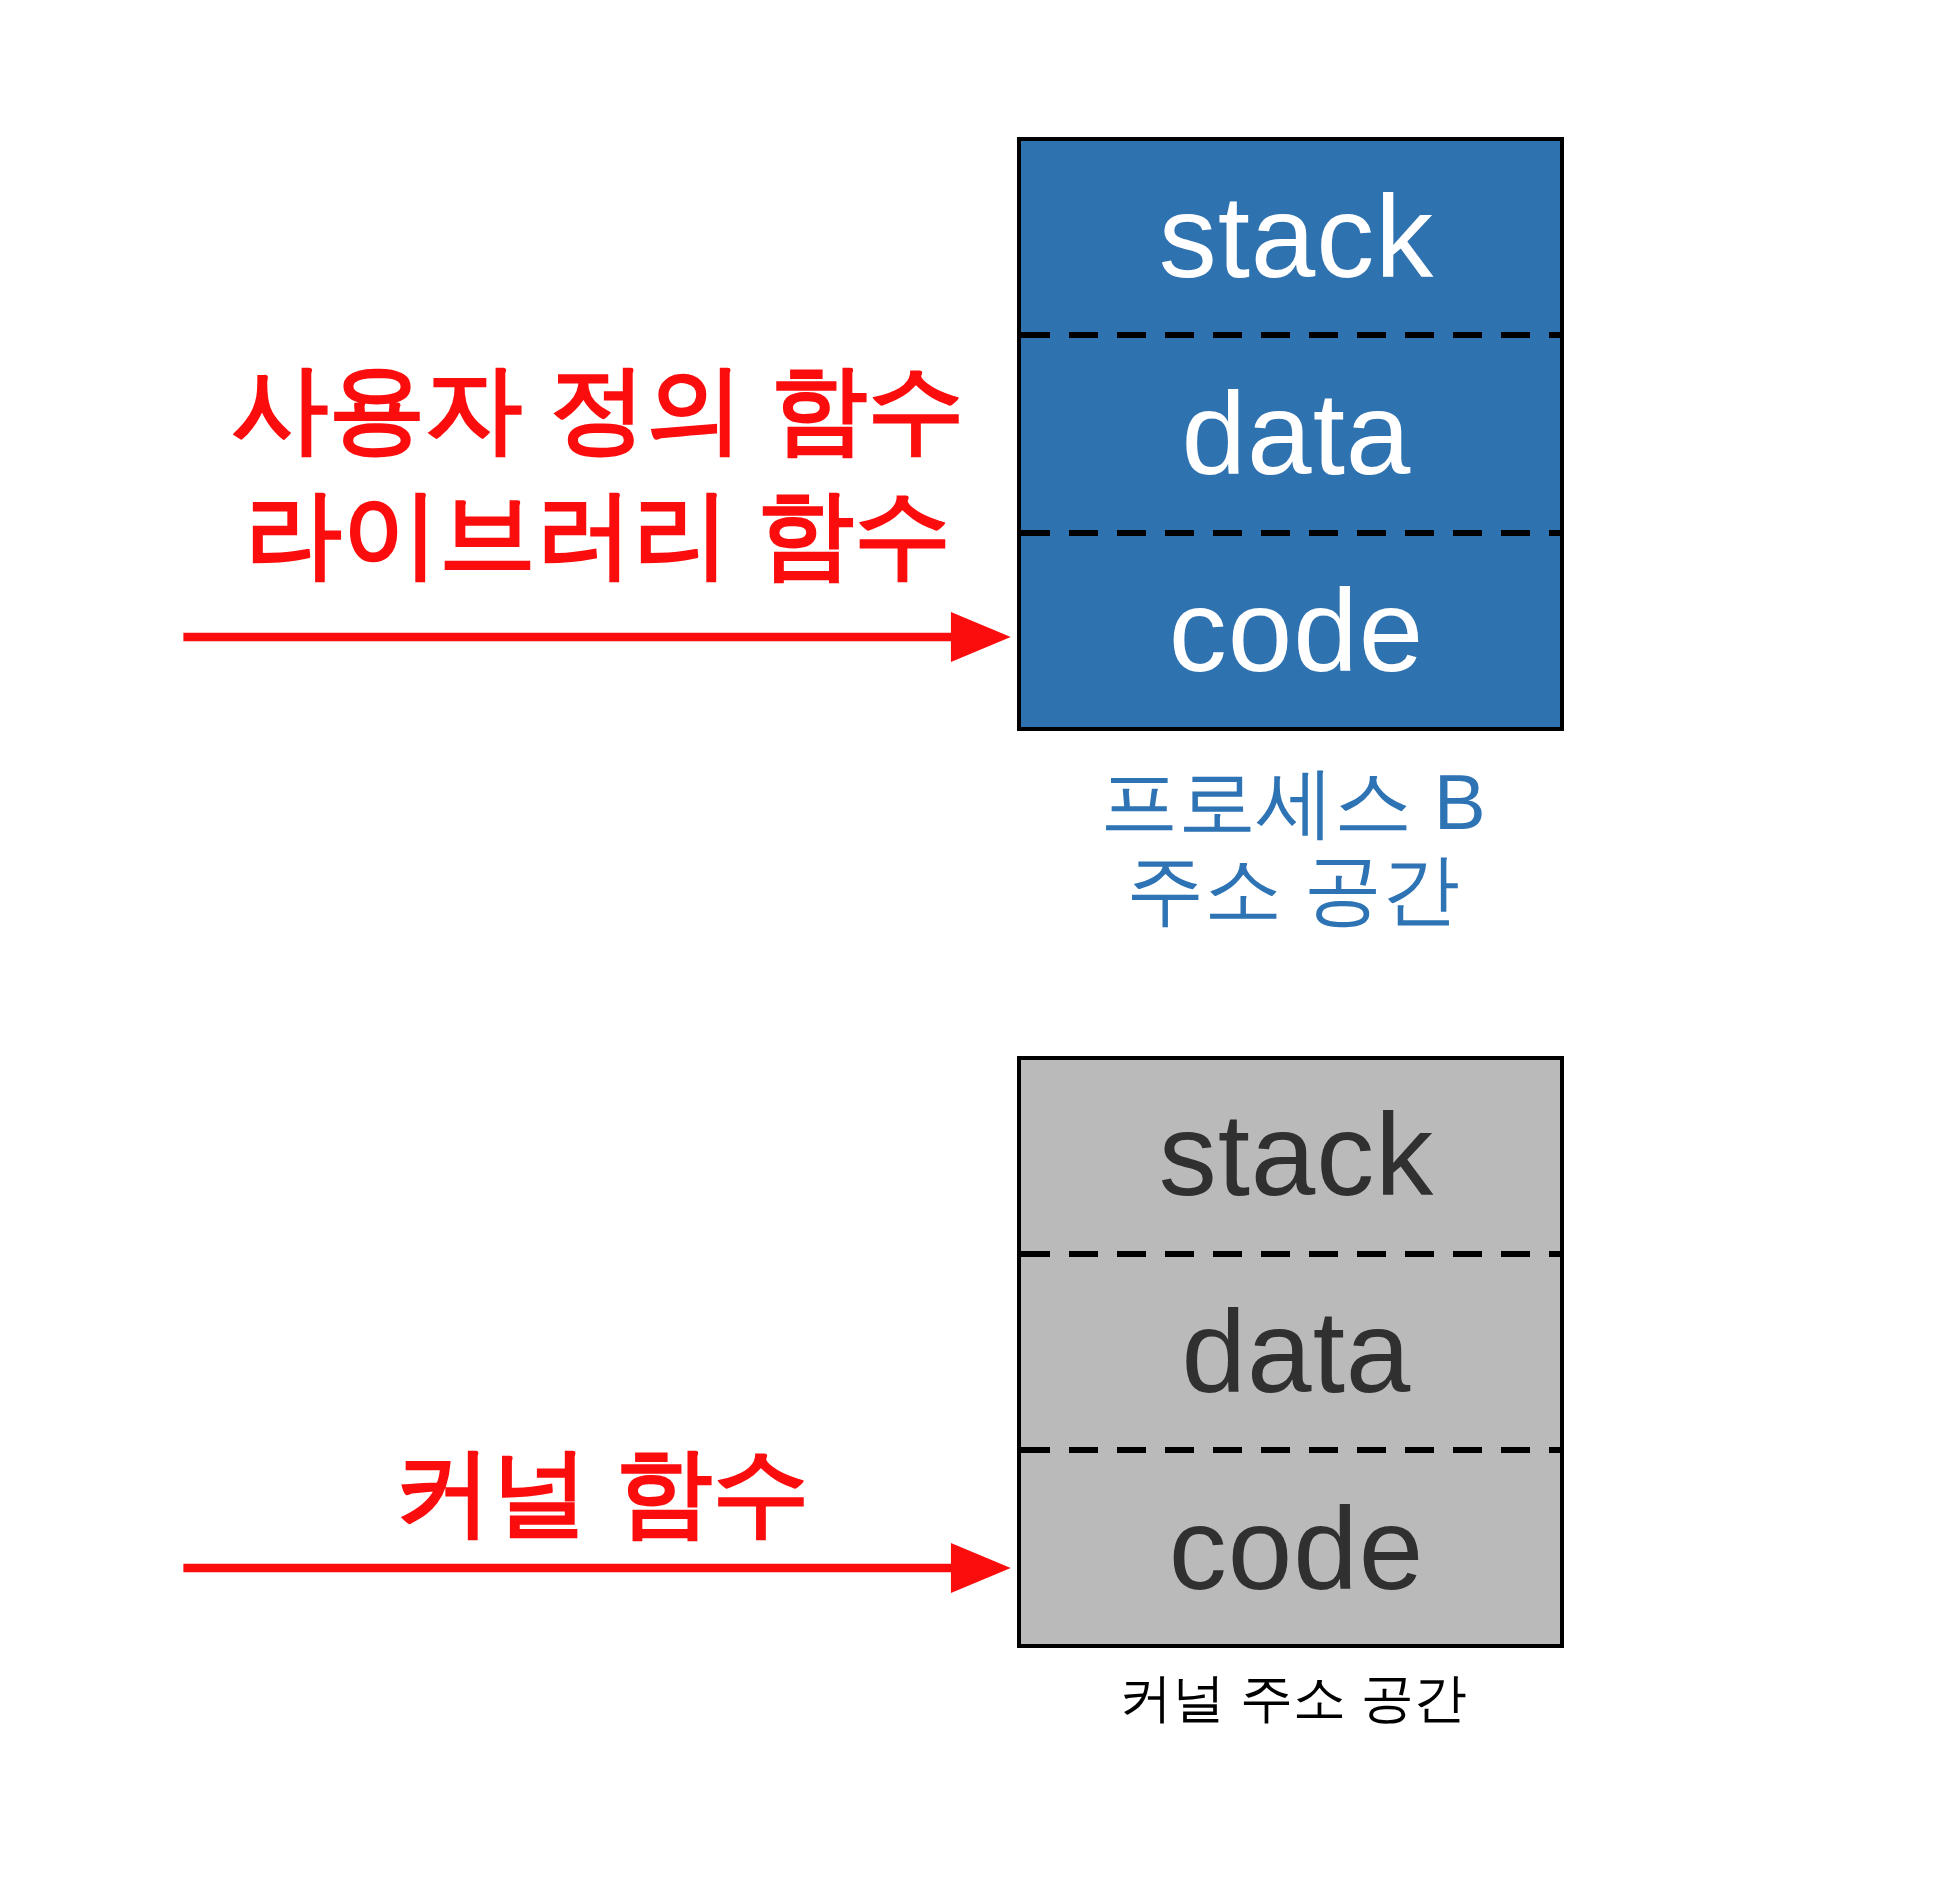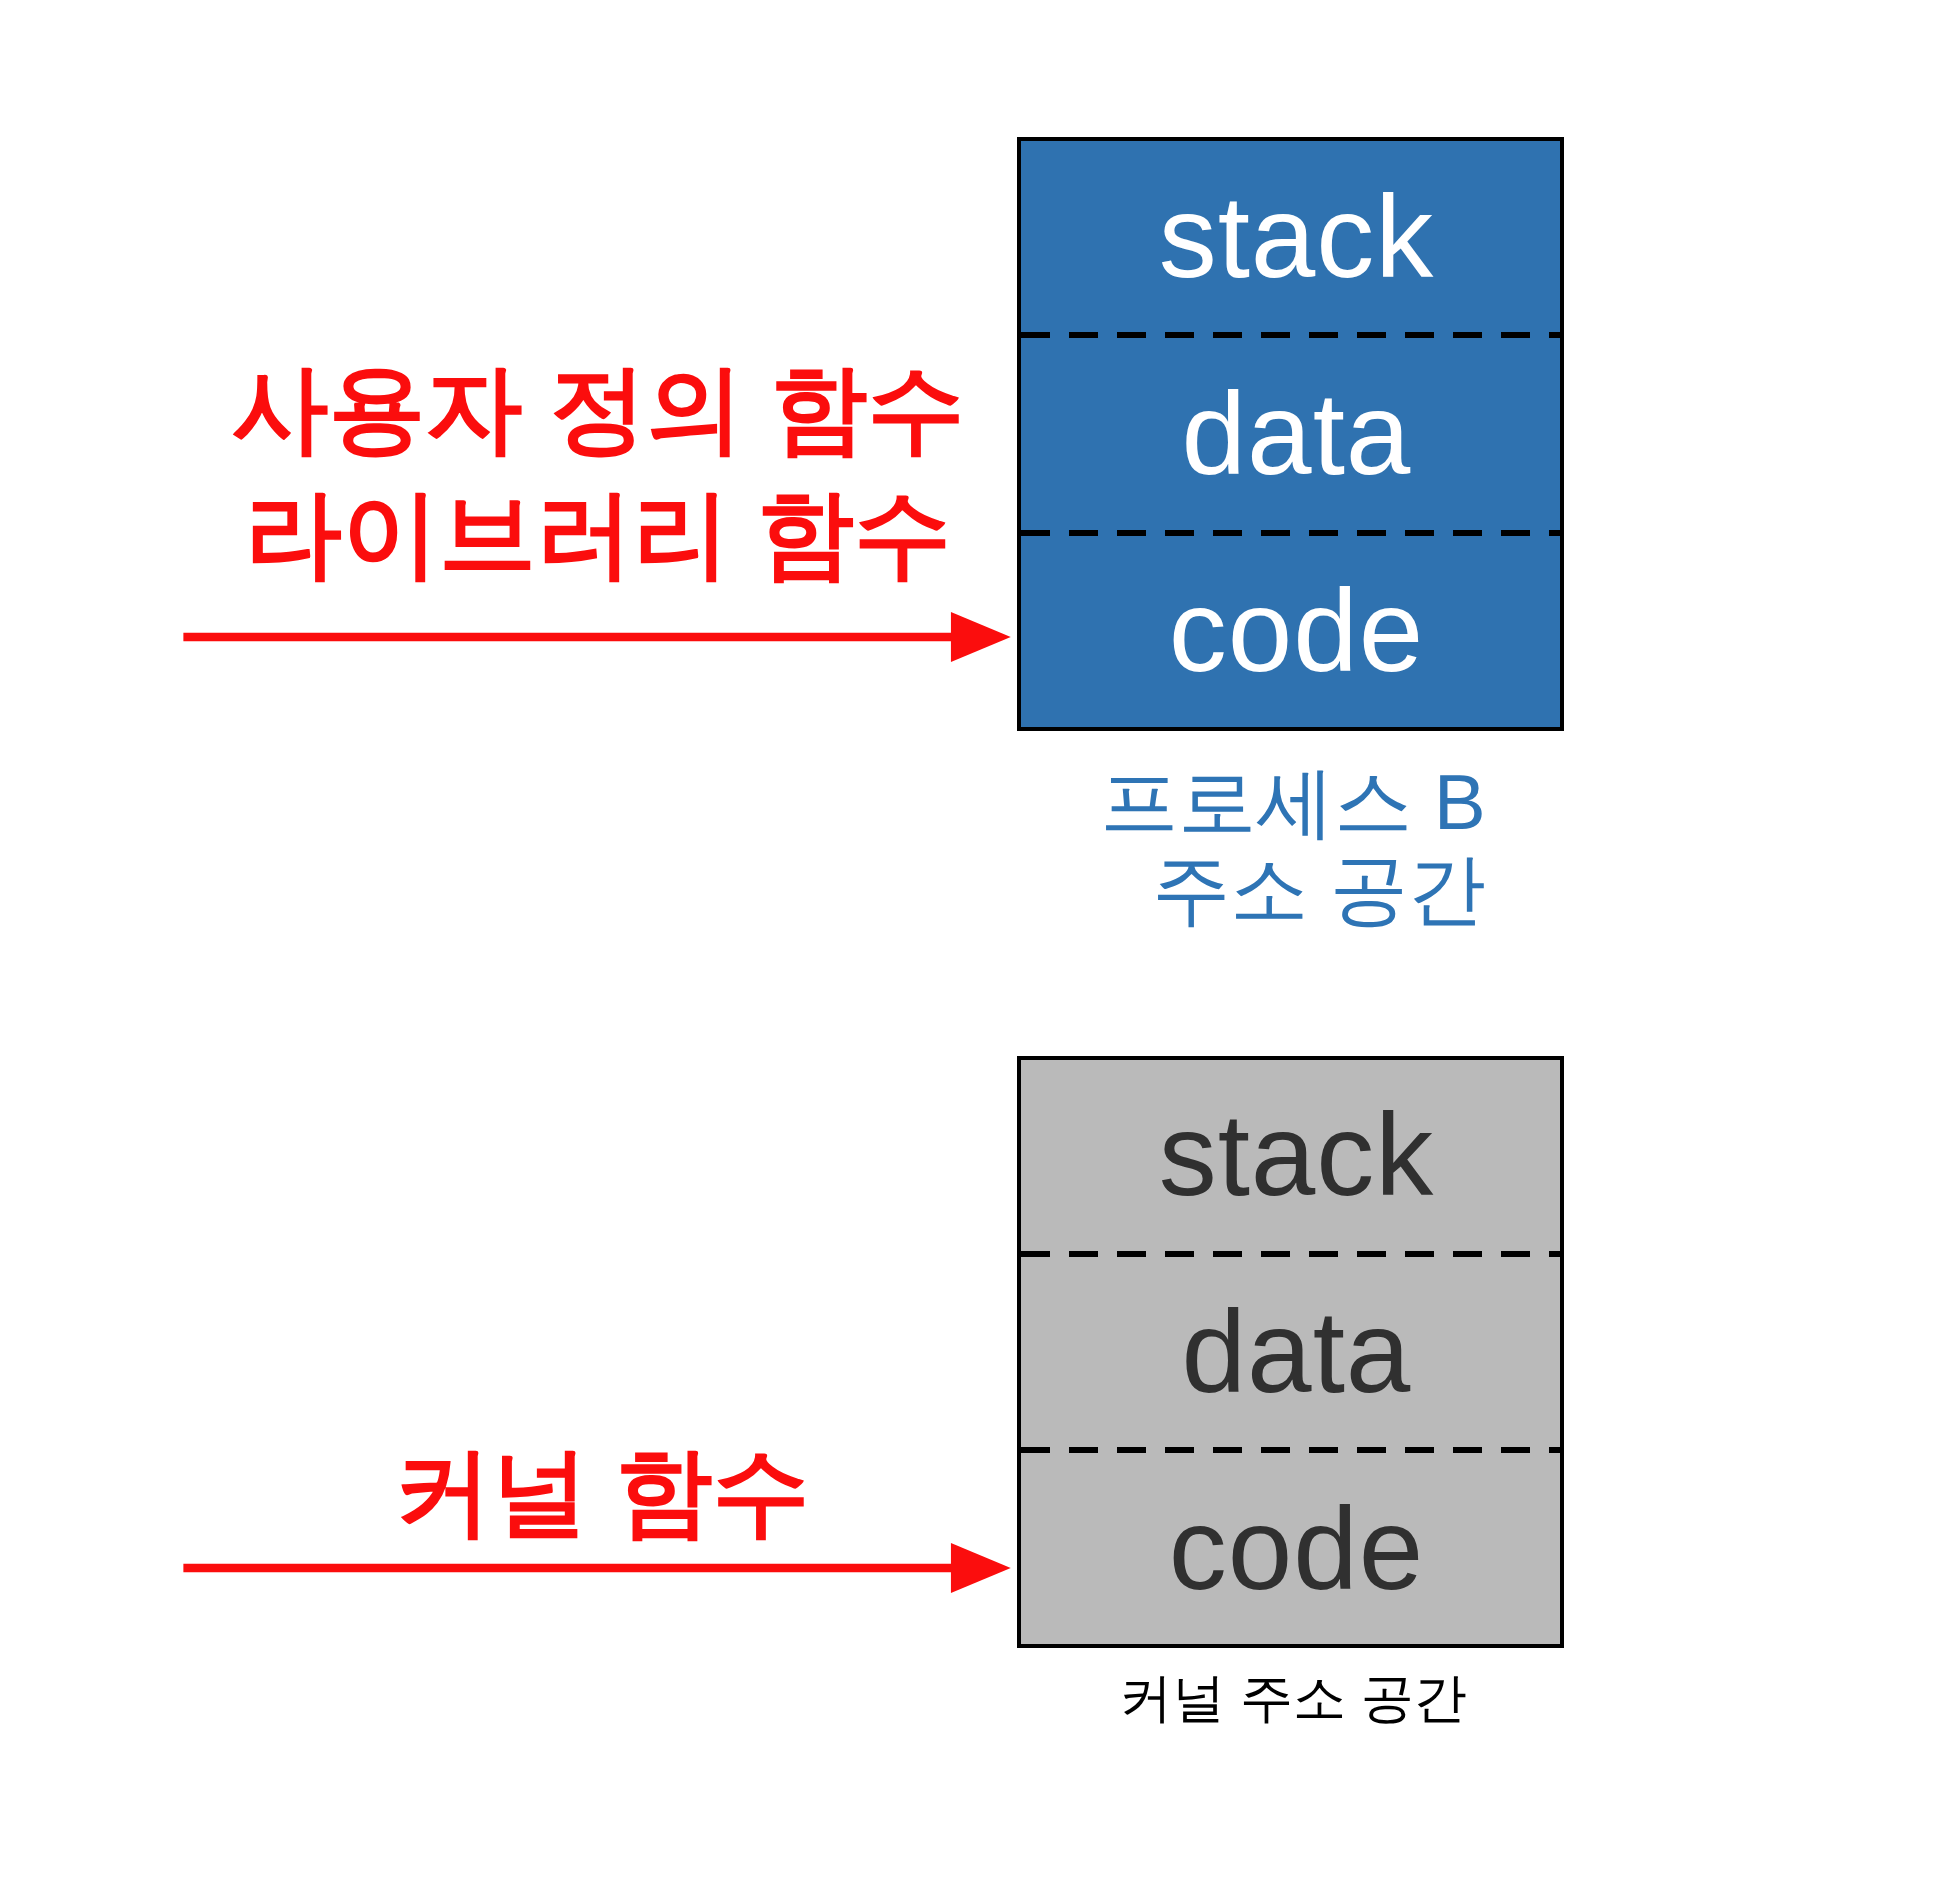--- a/index.html
+++ b/index.html
@@ -48,21 +48,21 @@
     height: 5.8px;
     flex: 0 0 5.8px;
     background-image: repeating-linear-gradient(
       to right, #000000 0 29px, rgba(0,0,0,0) 29px 48px);
   }
 
   
   .caption {
     position: absolute;
     transform: translateX(-50%);
-    text-align: right;
+    text-align: center;
     white-space: nowrap;
   }
   .caption-process {
     left: 1293px;
     top: 759px;
     font-size: 78px;
     line-height: 1.12;
   }
   .caption-kernel {
     left: 1293px;

